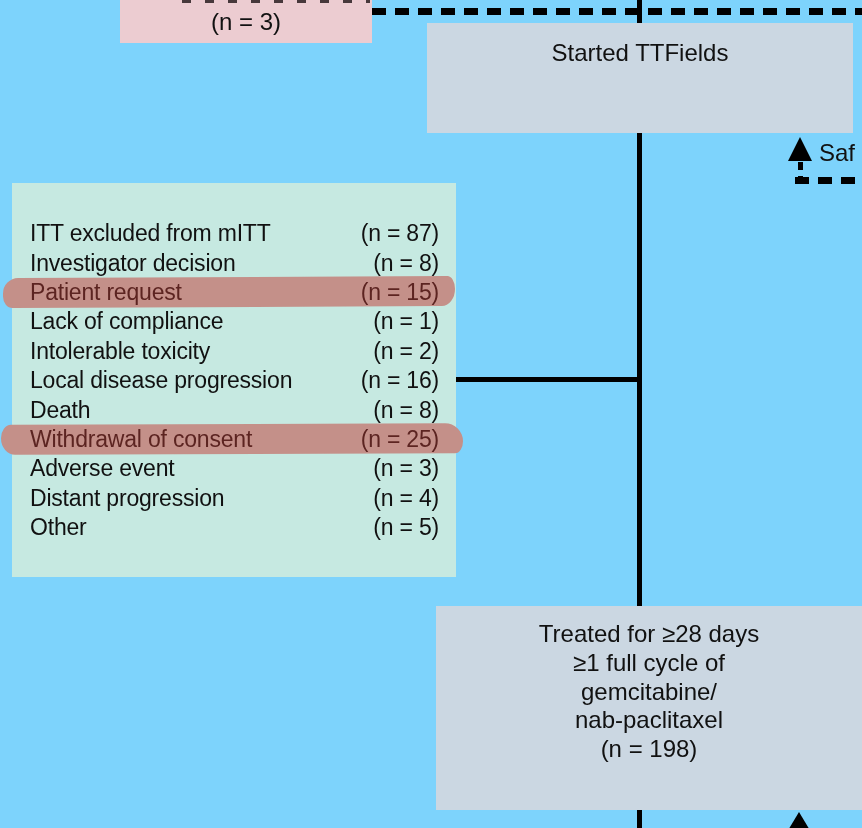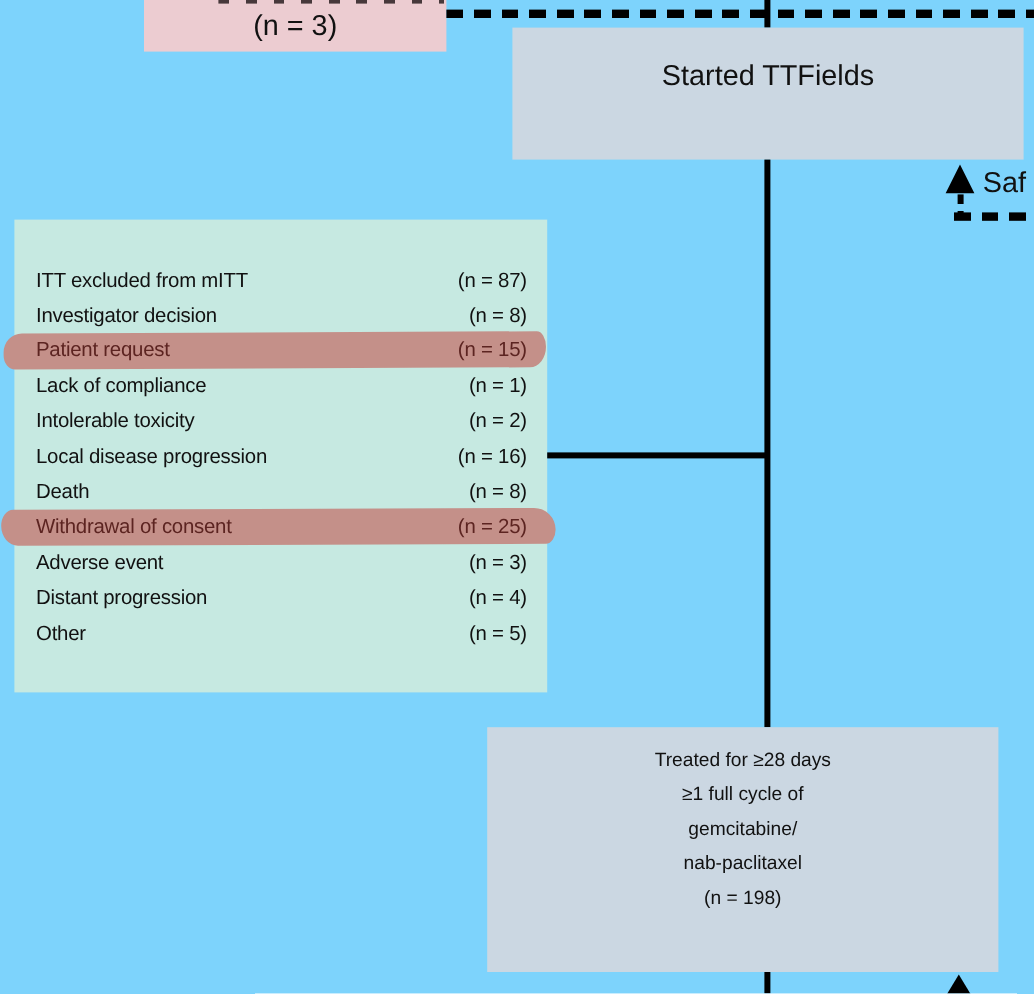--- a/index.html
+++ b/index.html
@@ -26,29 +26,29 @@
     background: repeating-linear-gradient(90deg, #47383b 0 9px, transparent 9px 23px);
   }
   #pink-box .count {
     position: absolute; left: 0; top: 9px; width: 100%;
     font-size: 24px; line-height: 26px;
   }
 
   #started-box {
     left: 427px; top: 23px; width: 426px; height: 110px;
     background: var(--box-blue, #cbd7e2);
-    padding-top: 27px;
+    padding-top: 16px;
     font-size: 24px; line-height: 28.5px;
   }
 
   #treated-box {
-    left: 406px; top: 606px; width: 426px; height: 204px;
+    left: 436px; top: 606px; width: 426px; height: 204px;
     background: var(--box-blue, #cbd7e2);
     padding-top: 14px;
-    font-size: 16px; line-height: 28.8px;
+    font-size: 24px; line-height: 28.8px;
   }
 
   
   #excluded-bg {
     left: 12px; top: 183px; width: 444px; height: 394px;
     background: var(--box-teal, #c6e9e1);
   }
   .band {
     position: absolute;
     background: var(--highlight, #c49089);
@@ -62,21 +62,21 @@
     left: 1px; top: 424px; width: 462px; height: 30px;
     border-radius: 10px 18px 8px 14px / 45% 60% 40% 55%;
     transform: rotate(-0.2deg);
   }
   #excluded-rows {
     left: 12px; top: 183px; width: 444px; height: 394px;
     padding: 36px 17px 0 18px; box-sizing: border-box;
   }
   .row {
     display: flex; justify-content: space-between; align-items: center;
-    height: 29.4px; font-size: 17px; letter-spacing: -0.2px; white-space: nowrap;
+    height: 29.4px; font-size: 23px; letter-spacing: -0.2px; white-space: nowrap;
   }
   .row.maroon { color: var(--highlight-text, #5c2421); }
 
   
   .solid-line { position: absolute; background: #000; }
   #top-dashed-line {
     left: 372px; top: 8px; width: 490px; height: 7px;
     background: repeating-linear-gradient(90deg, #000 0 14px, transparent 14px 23px);
   }
   #top-tick { left: 637px; top: 0; width: 5px; height: 23px; }

